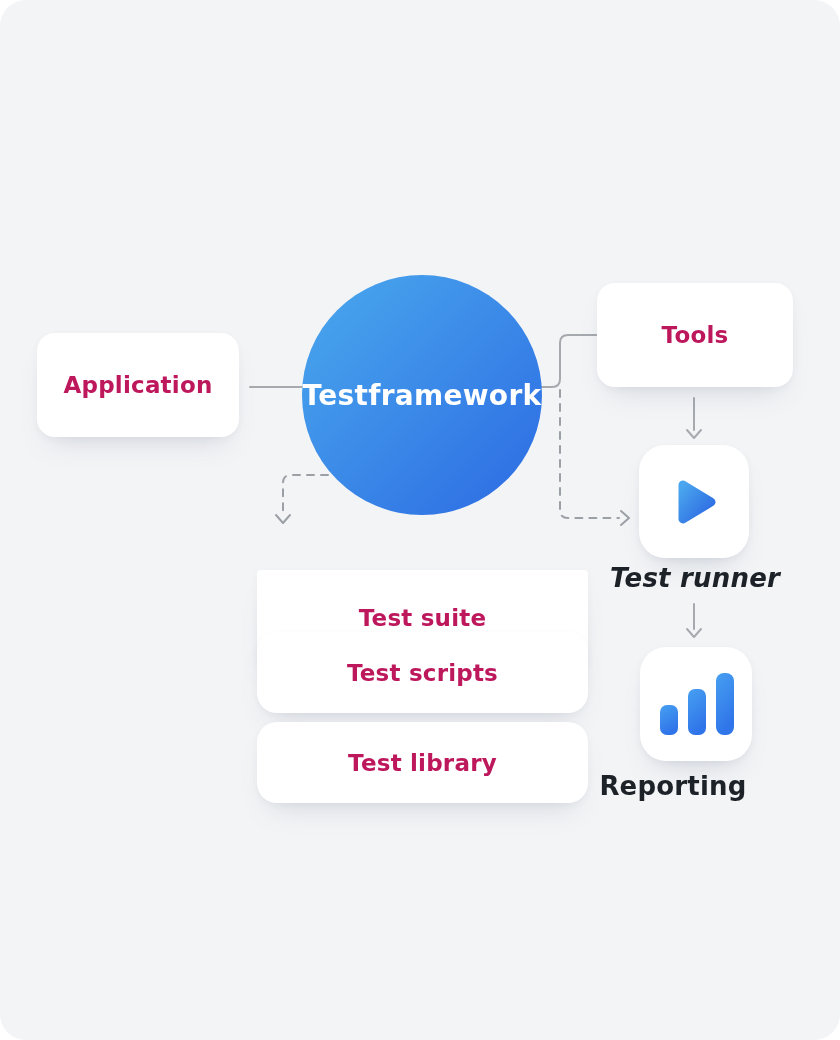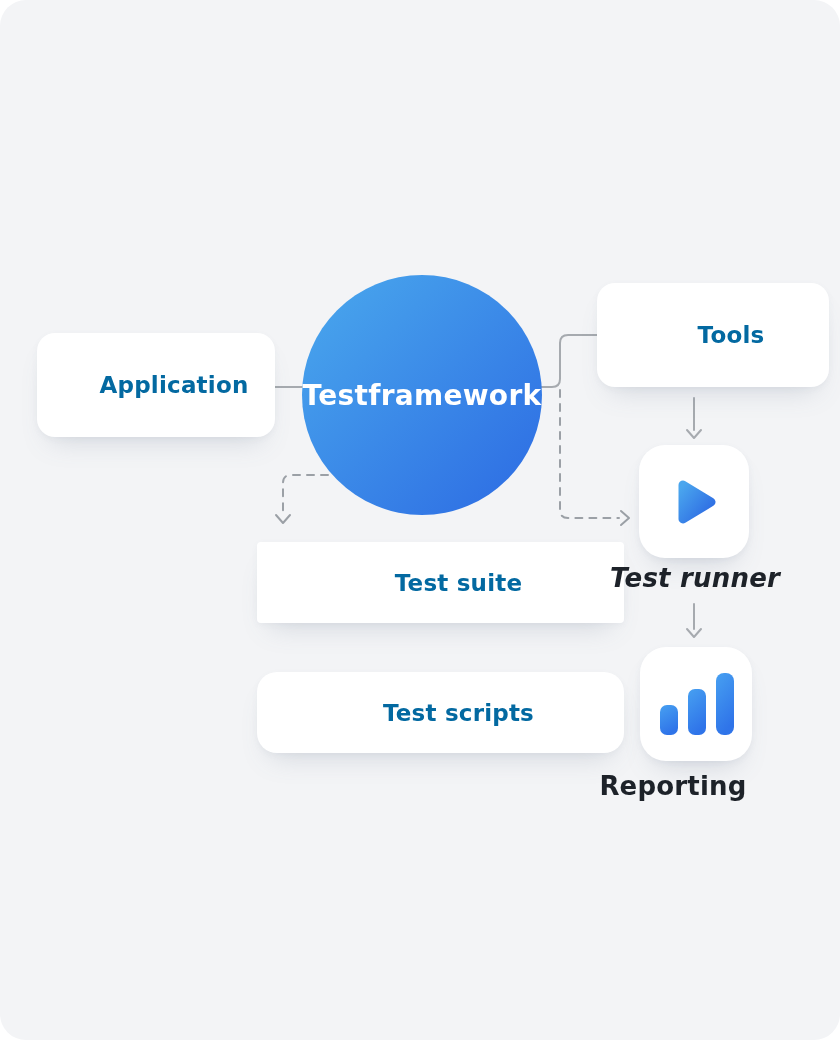--- a/index.html
+++ b/index.html
@@ -30,30 +30,29 @@
     position: absolute;
     z-index: 2;
     display: flex;
     align-items: center;
     justify-content: center;
   }
   .card {
     background: #ffffff;
     border-radius: 18px;
     box-shadow: 0 16px 28px -14px rgba(100,116,139,0.25), 0 2px 6px rgba(100,116,139,0.06);
-    color: #0369a1;
+    color: #be185d;
     font-size: 23px;
     font-weight: 600;
     letter-spacing: 0.2px;
-    padding-left: 36px;
   }
   .app-box     { left: 37px;  top: 333px; width: 202px; height: 104px; }
   .tools-box   { left: 597px; top: 283px; width: 196px; height: 104px; }
-  .suite-box   { left: 257px; top: 542px; width: 331px; height: 81px; border-radius: 4px; }
-  .scripts-box { left: 257px; top: 632px; width: 331px; height: 81px; border-radius: 20px; margin-top: 40px; }
+  .suite-box   { left: 257px; top: 570px; width: 331px; height: 96px; border-radius: 4px; }
+  .scripts-box { left: 257px; top: 632px; width: 331px; height: 81px; border-radius: 20px; }
   .library-box { left: 257px; top: 722px; width: 331px; height: 81px; border-radius: 20px; }
   .hub-circle {
     left: 302px; top: 275px;
     width: 240px; height: 240px;
     border-radius: 50%;
     background: linear-gradient(135deg, #4aa9ed 0%, #2c6ae3 100%);
     text-align: center;
     color: #ffffff;
     font-size: 28px;
     font-weight: 700;
@@ -117,20 +116,23 @@
   <div class="node card tools-box">
     <span>Tools</span>
   </div>
 
   <div class="node card suite-box">
     <span>Test suite</span>
   </div>
   <div class="node card scripts-box">
     <span>Test scripts</span>
   </div>
+  <div class="node card library-box">
+    <span>Test library</span>
+  </div>
 
   <div class="node icon-tile runner-tile">
     <svg width="60" height="60" viewBox="0 0 60 60">
       <defs>
         <linearGradient id="playGrad" x1="0" y1="0" x2="1" y2="1">
           <stop offset="0" stop-color="#4aa6ee"></stop>
           <stop offset="1" stop-color="#2b66e2"></stop>
         </linearGradient>
       </defs>
       <path d="M19 13 L47 30 L19 47 Z" fill="url(#playGrad)" stroke="url(#playGrad)" stroke-width="9" stroke-linejoin="round"></path>

